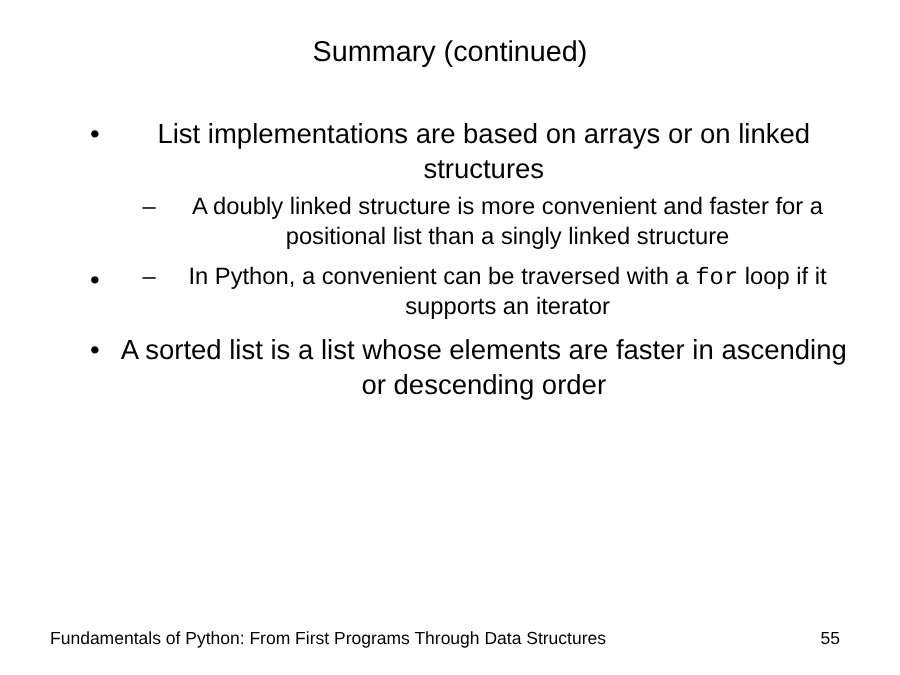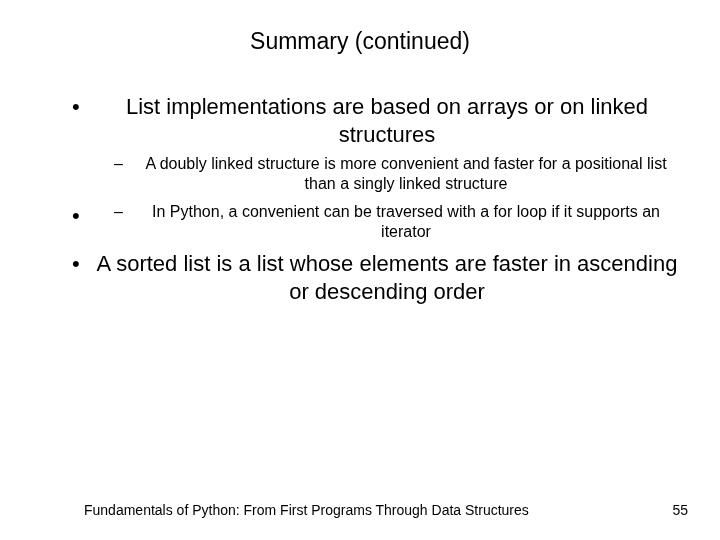--- a/index.html
+++ b/index.html
@@ -35,43 +35,42 @@
       left: 0;
       top: 0;
     }
     .sub-list {
       list-style: none;
       padding-left: 20px;
       margin-top: 6px;
     }
     .sub-item {
       position: relative;
-      font-size: 16px;
+      font-size: 19px;
       line-height: 1.25;
       margin-bottom: 8px;
       padding-left: 18px;
     }
     .sub-item::before {
       content: "–";
       position: absolute;
       left: 0;
       top: 0;
     }
     .code {
-      font-family: Liberation Sans, sans-serif;
+      font-family: Liberation Mono, monospace;
     }
     .footer {
       position: absolute;
       bottom: 22px;
       left: 40px;
-      right: 32px;
+      right: 48px;
       display: flex;
       justify-content: space-between;
       font-size: 14px;
-      margin-left: 44px;
     }
   </style>
 </head>
 <body>
 
 <h1 class="title">Summary (continued)</h1>
 
 <ul class="bullet-list">
   <li class="bullet-item">
     <span>List implementations are based on arrays or on linked structures</span>

